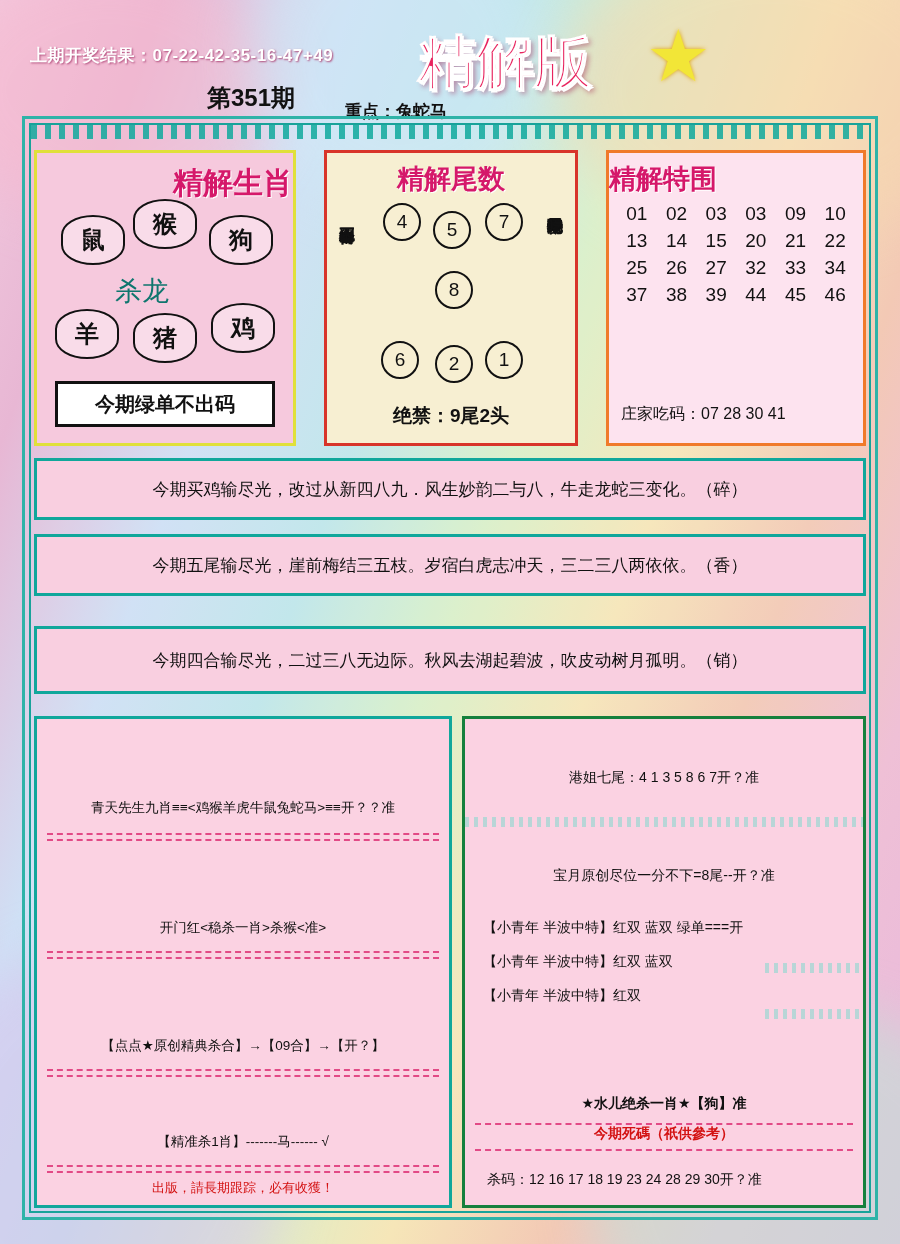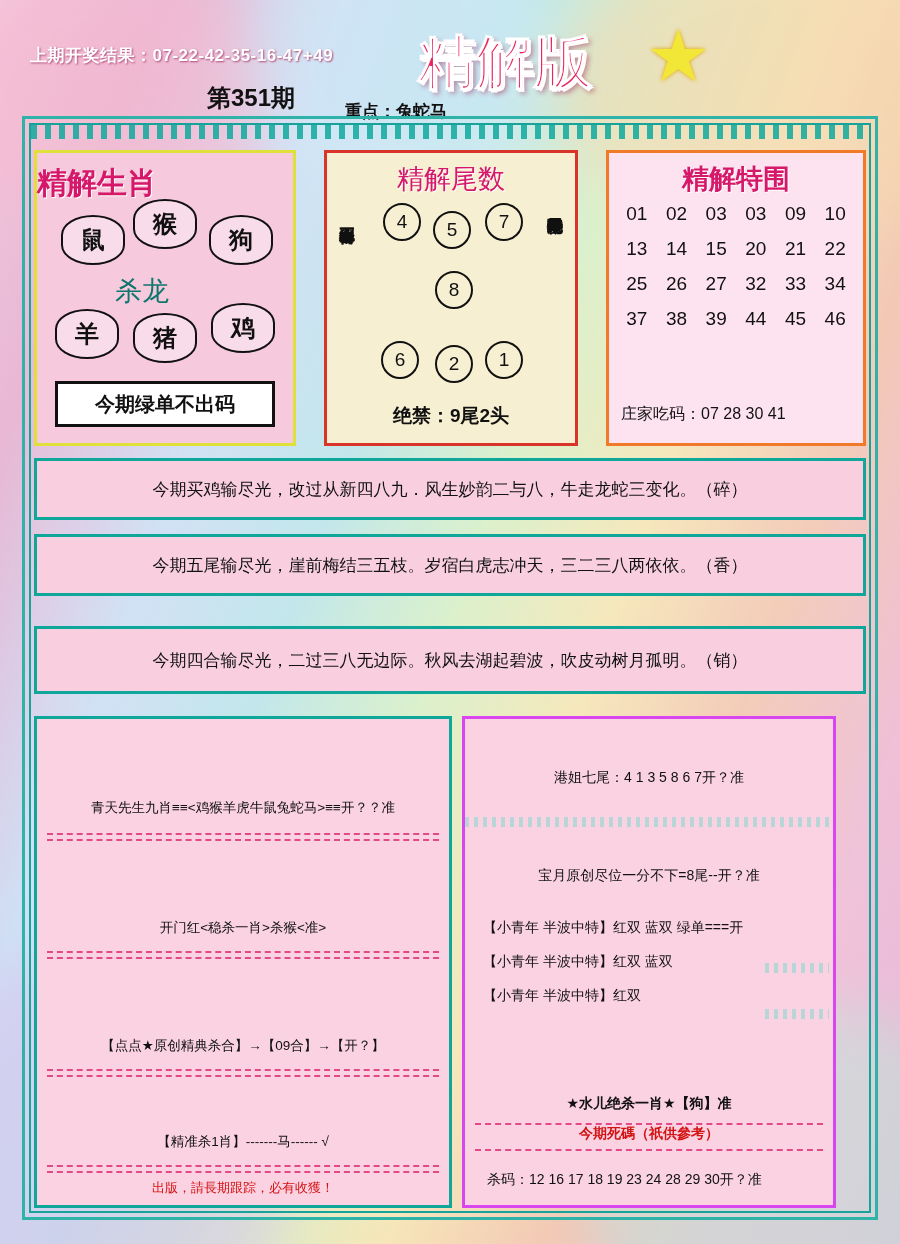--- a/index.html
+++ b/index.html
@@ -32,56 +32,56 @@
     border:3px solid #2fb3a8;background:rgba(255,255,255,0.06);box-sizing:border-box;}
   .frame-inner{position:absolute;left:4px;top:4px;right:4px;bottom:4px;border:2px solid #18a39a;box-sizing:border-box;}
   .scallop{position:absolute;left:6px;top:6px;right:6px;height:14px;
     background:repeating-linear-gradient(90deg,#0fa99d 0 6px,transparent 6px 14px);opacity:.85;}
 
   .row1{position:absolute;left:34px;top:150px;width:832px;height:296px;}
   .card{position:absolute;box-sizing:border-box;}
 
   
   .c1{left:0;top:0;width:262px;height:296px;border:3px solid #e0e03a;background:#f6c9dd;}
-  .c1 .title{position:absolute;left:0;right:0;top:10px;text-align:left;font-size:30px;font-weight:bold;
+  .c1 .title{position:absolute;left:0;right:0;top:10px;text-align:right;font-size:30px;font-weight:bold;
     font-family:"DejaVu Serif","Liberation Serif",serif;color:#d5186a;text-shadow:1px 1px 0 #fff;}
   .zbox{position:absolute;border:2px solid #111;border-radius:50%/40%;background:#f9dce9;
     display:flex;align-items:center;justify-content:center;font-size:24px;font-weight:bold;color:#111;}
   .kill{position:absolute;font-size:27px;font-weight:normal;color:#0f766e;}
   .c1 .note{position:absolute;left:18px;right:18px;bottom:16px;height:40px;border:3px solid #111;background:#fff;
     display:flex;align-items:center;justify-content:center;font-size:20px;font-weight:bold;color:#111;}
 
   
   .c2{left:290px;top:0;width:254px;height:296px;border:3px solid #d8342a;background:#f7efd2;}
-  .c2 .title{position:absolute;left:0;right:0;top:8px;text-align:center;font-size:27px;font-weight:normal;
+  .c2 .title{position:absolute;left:0;right:0;top:8px;text-align:center;font-size:27px;font-weight:bold;
     font-family:"DejaVu Serif","Liberation Serif",serif;color:#d5186a;text-shadow:1px 1px 0 #fff;}
   .vtext{position:absolute;writing-mode:vertical-rl;text-orientation:upright;font-size:16px;color:#111;line-height:1.25;font-weight:bold;}
   .circ{position:absolute;width:34px;height:34px;border:2px solid #111;border-radius:50%;
     display:flex;align-items:center;justify-content:center;font-size:19px;color:#111;background:transparent;}
   .c2 .ban{position:absolute;left:0;right:0;bottom:14px;text-align:center;font-size:19px;font-weight:bold;color:#111;}
 
   
   .c3{left:572px;top:0;width:260px;height:296px;border:3px solid #f07a2a;background:#fde3ef;}
-  .c3 .title{position:absolute;left:0;right:0;top:8px;text-align:center;font-size:27px;font-weight:bold;
+  .c3 .title{position:absolute;left:0;right:0;top:8px;text-align:left;font-size:27px;font-weight:bold;
     font-family:"DejaVu Serif","Liberation Serif",serif;color:#d5186a;text-shadow:1px 1px 0 #fff;}
-  .numgrid{position:absolute;left:10px;right:10px;top:50px;display:grid;grid-template-columns:repeat(6,1fr);gap:13px 4px;}
+  .numgrid{position:absolute;left:10px;right:10px;top:50px;display:grid;grid-template-columns:repeat(6,1fr);gap:5px 4px;}
   .numgrid span{text-align:center;font-size:19px;color:#111;}
   .c3 .eat{position:absolute;left:12px;bottom:18px;font-size:16px;color:#111;}
 
   
   .strip{position:absolute;left:34px;width:832px;height:62px;border:3px solid #10a79b;background:#f9cfe0;
     box-sizing:border-box;display:flex;align-items:center;justify-content:center;}
   .strip span{font-size:17px;color:#111;}
   .s1{top:458px;}
   .s2{top:534px;}
   .s3{top:626px;height:68px;}
 
   
   .panelL{position:absolute;left:34px;top:716px;width:418px;height:492px;border:3px solid #10a79b;background:#fbd2e2;box-sizing:border-box;}
-  .panelR{position:absolute;left:462px;top:716px;width:374px;height:492px;border:3px solid #d946ef;background:#fbd2e2;box-sizing:border-box;}
+  .panelR{position:absolute;left:462px;top:716px;width:404px;height:492px;border:3px solid #15803d;background:#fbd2e2;box-sizing:border-box;}
   .ltxt{position:absolute;left:0;right:0;text-align:center;font-size:13.5px;color:#111;}
   .dash{position:absolute;left:10px;right:10px;height:0;border-top:2px dashed #e24a86;}
   .rtxt{position:absolute;left:0;right:0;text-align:center;font-size:14px;color:#111;}
   .rleft{position:absolute;font-size:14px;color:#111;}
   .red{color:#d31212;}
   .pub{position:absolute;left:0;right:0;bottom:8px;text-align:center;font-size:13px;color:#d31212;}
   .squiggle{position:absolute;height:10px;left:0;right:0;
     background:repeating-linear-gradient(90deg,#9bd7d2 0 4px,transparent 4px 9px);opacity:.7;}
 </style>
 </head>

